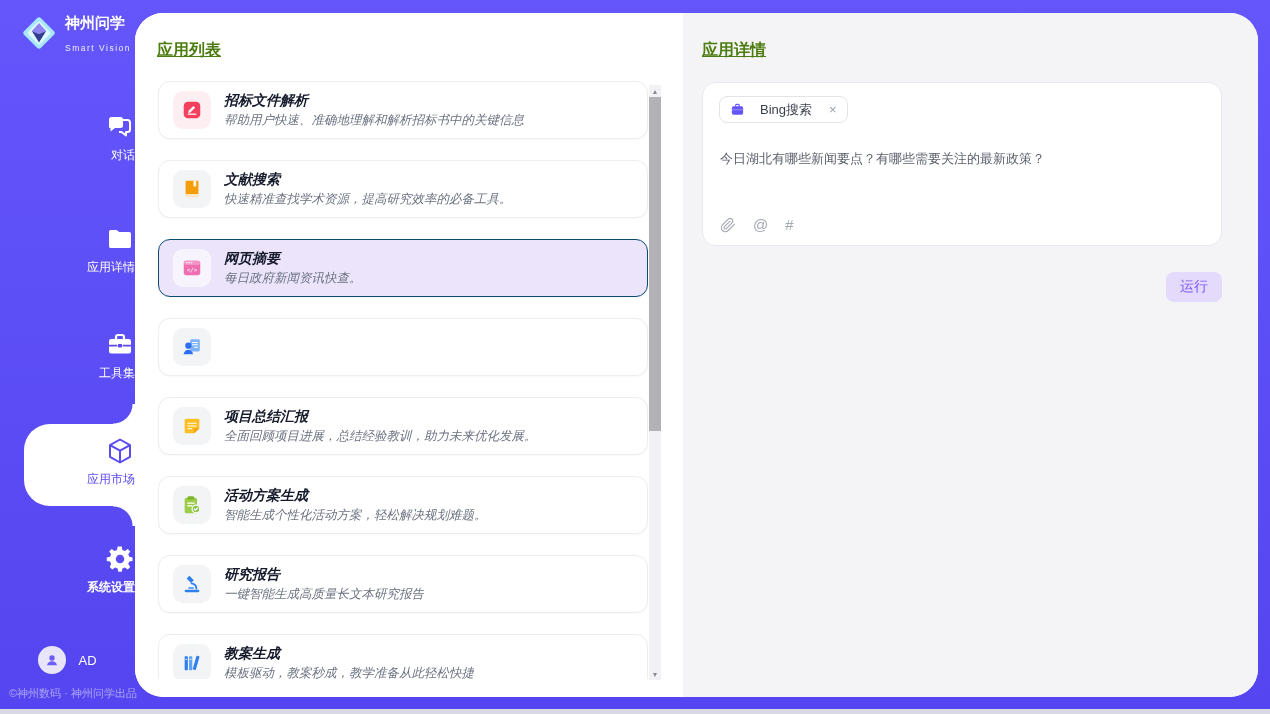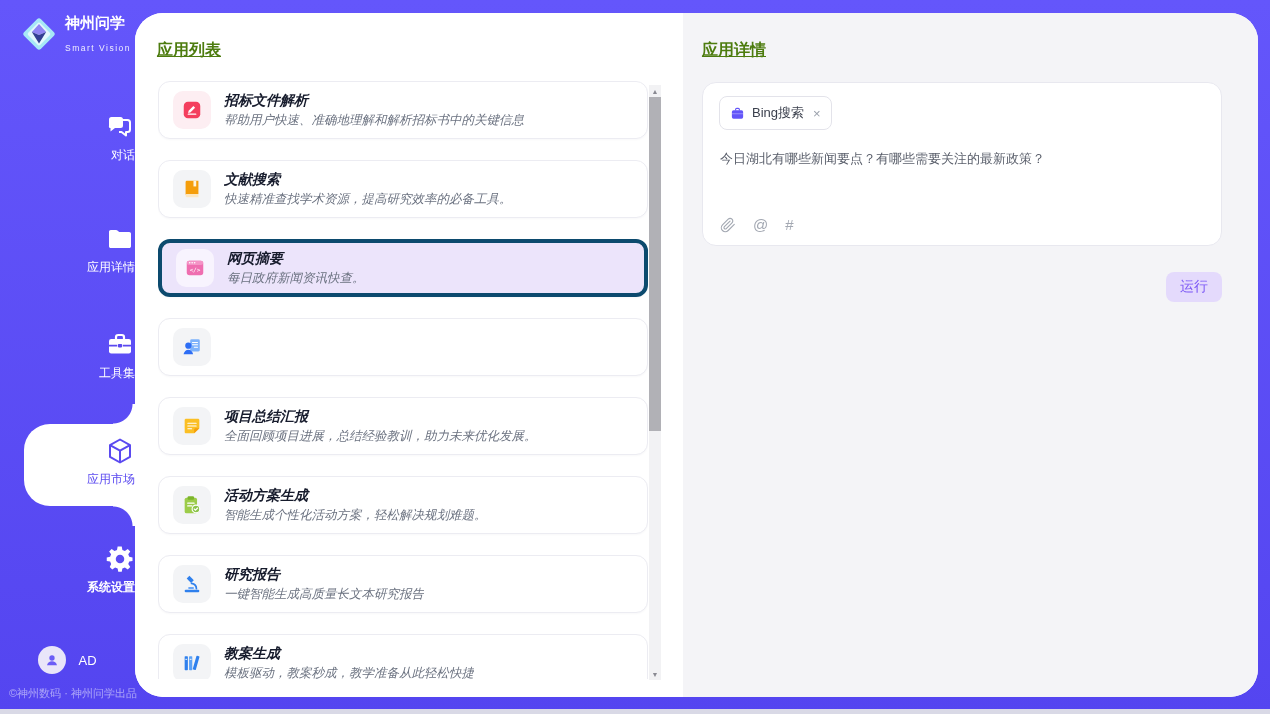--- a/index.html
+++ b/index.html
@@ -15,55 +15,55 @@
   .detail-panel { flex:1; background:#f4f4f7; position:relative; }
   .panel-title { position:absolute; top:27px; font-size:16px; font-weight:bold; color:#4d7c0f;text-decoration:underline; }
   .list-panel .panel-title { left:22px; }
   .detail-panel .panel-title { left:19px; }
 
   
   .app-list-viewport { position:absolute; left:23px; top:68px; width:490px; height:598px; overflow:hidden;font-style:italic; }
   .app-card { width:100%; height:58px; border:1px solid #ececf2; border-radius:12px; background:#fff;
               margin-bottom:21px; display:flex; align-items:center; padding:0 14px; cursor:pointer;
               box-shadow:0 1px 2px rgba(20,20,60,.03); }
-  .app-card.selected { background:#ece4fb; border:4px solid #0c4a6e; }
+  .app-card.selected { background:#ece4fb; border:1px solid #0c4a6e; }
   .app-icon-wrap { width:38px; height:38px; border-radius:10px; background:#f3f4f6;
                    display:flex; align-items:center; justify-content:center; flex:none; }
   .app-icon-wrap svg { width:22px; height:22px; display:block; }
   .app-text { margin-left:13px; overflow:hidden; }
   .app-title { font-size:14px; font-weight:bold; color:#161b2c; line-height:18px; }
   .app-desc  { font-size:12.5px; color:#6b7280; line-height:17px; margin-top:3px; white-space:nowrap; }
 
   
   .scrollbar { position:absolute; left:514px; top:72px; width:12px; height:595px; background:#f2f2f4; }
   .scroll-arrow { position:absolute; left:0; width:12px; height:12px; font-size:7px; color:#8a8a92;
                   display:flex; align-items:center; justify-content:center; cursor:pointer; }
   .scroll-arrow.up { top:0; }
   .scroll-arrow.down { bottom:0; }
   .scroll-thumb { position:absolute; left:0; top:12px; width:12px; height:334px; background:#b1b1b6; cursor:pointer; }
 
   
   .prompt-card { position:absolute; left:19px; top:69px; width:520px; height:164px; background:#fff;
                  border:1px solid #e8e8ef; border-radius:14px; }
-  .tool-chip { position:absolute; left:16px; top:13px; height:34px; display:inline-flex; align-items:center;
-               gap:7px; padding:0 10px; border:1px solid #e3e3ea; border-radius:8px; background:#fff; cursor:pointer; }
+  .tool-chip { position:absolute; left:16px; top:13px; height:27px; display:inline-flex; align-items:center;
+               gap:15px; padding:0 10px; border:1px solid #e3e3ea; border-radius:8px; background:#fff; cursor:pointer; }
   .tool-chip svg { width:15px; height:15px; display:block; }
   .tool-chip .chip-label { font-size:13px; color:#3a3f4c; }
   .tool-chip .chip-close { font-size:13px; color:#9aa0ab; margin-left:2px; cursor:pointer; }
   .prompt-text { position:absolute; left:17px; right:16px; top:66px; font-size:13px; color:#5a5f6b; line-height:19px; }
   .composer-icons { position:absolute; left:17px; bottom:12px; display:flex; align-items:center; gap:17px; }
   .composer-icons .ci { color:#a3a8b2; font-size:15px; cursor:pointer; display:flex; align-items:center; }
   .composer-icons svg { width:16px; height:16px; display:block; }
   .run-button { position:absolute; right:36px; top:259px; height:30px; padding:0 14px; border:none;
                 background:#e4dafc; color:#7b57f5; font-size:14px; border-radius:8px; cursor:pointer;
                 font-family:"Liberation Sans",sans-serif; display:flex; align-items:center; }
 
   
   .sidebar { position:absolute; left:0; top:0; width:135px; height:100%; z-index:10; }
-  .logo { position:absolute; left:20px; top:14px; display:flex; align-items:center; gap:7px; }
+  .logo { position:absolute; left:20px; top:14px; display:flex; gap:7px; }
   .logo svg { width:38px; height:38px; display:block; }
   .logo-title { font-size:15px; font-weight:bold; color:#fff; line-height:17px; }
   .logo-sub { font-size:8.5px; color:rgba(255,255,255,.9); letter-spacing:1.5px; margin-top:12px; }
 
   .nav-bump { position:absolute; left:24px; top:424px; width:111px; height:82px; background:#fff;
               border-radius:26px 0 0 26px; }
   .nav-notch { position:absolute; right:0; width:22px; height:20px; }
   .nav-notch.top { top:404px; background:radial-gradient(circle 20px at 0 0, rgba(0,0,0,0) 19px, #fff 20px); }
   .nav-notch.bottom { top:506px; background:radial-gradient(circle 20px at 0 100%, rgba(0,0,0,0) 19px, #fff 20px); }
 

